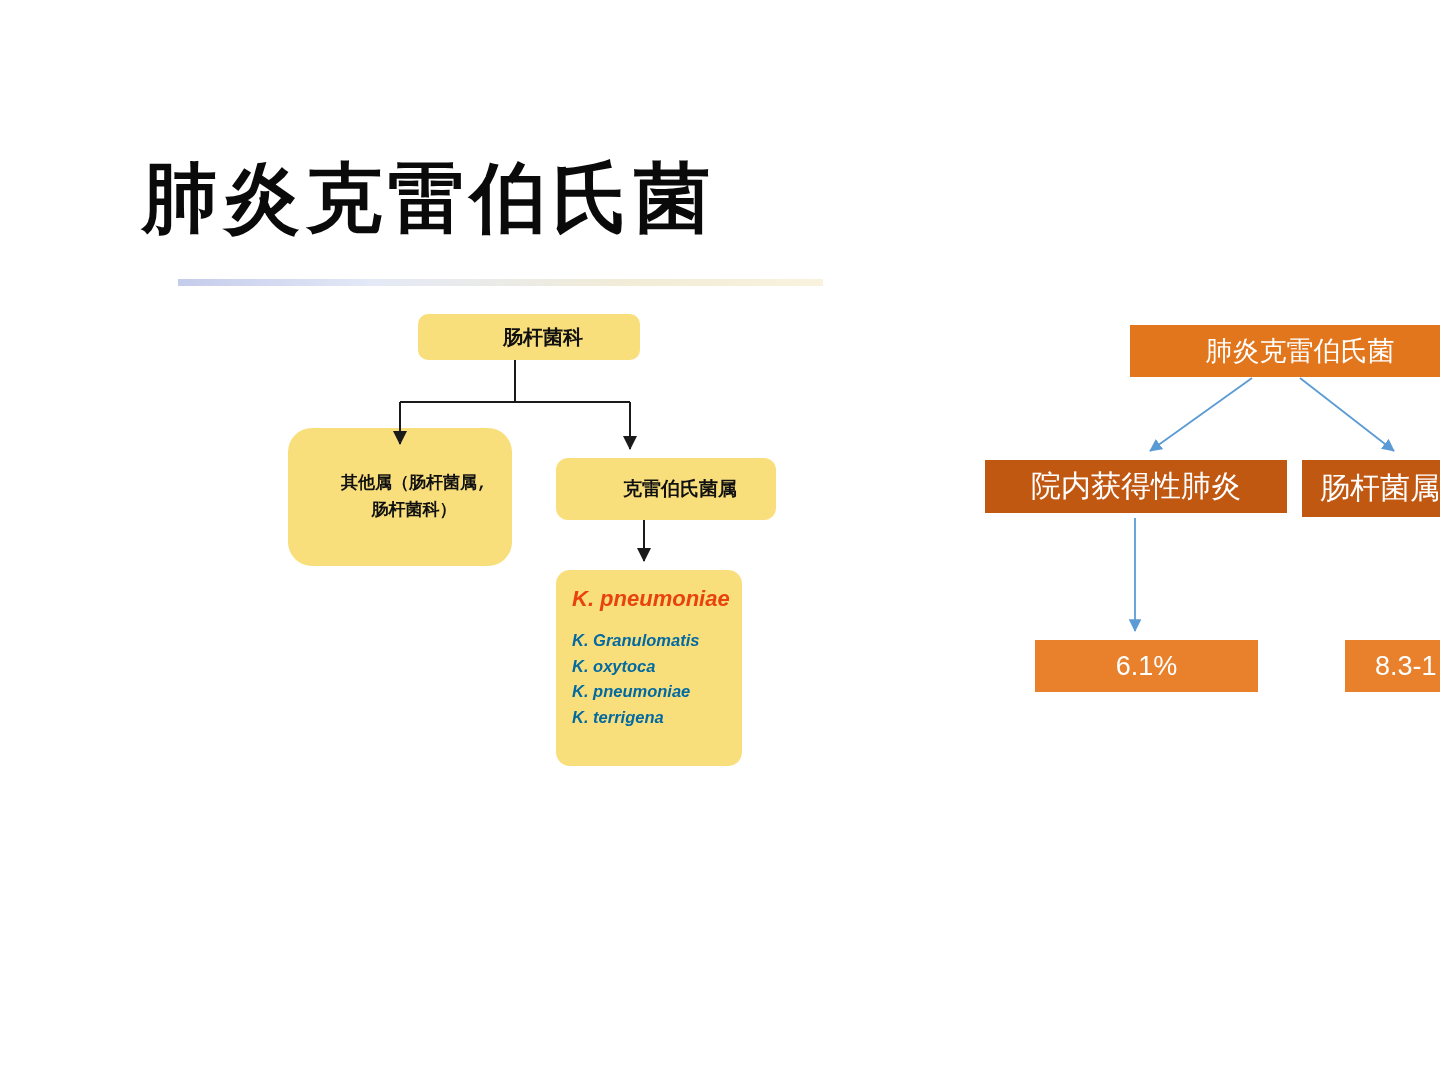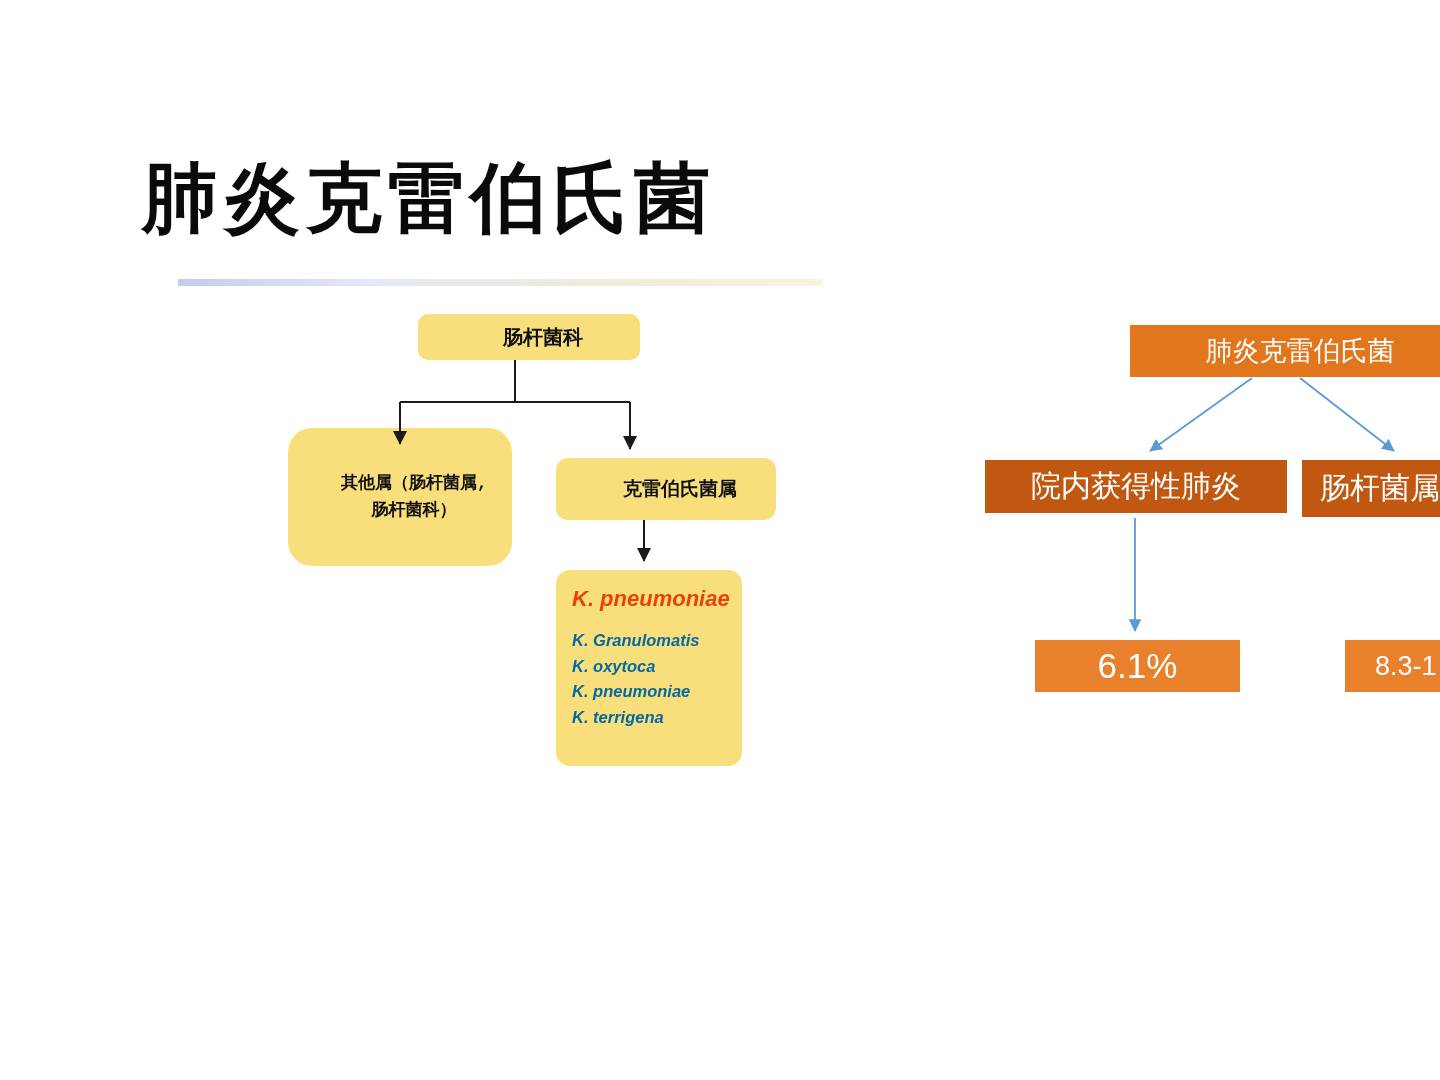--- a/index.html
+++ b/index.html
@@ -53,22 +53,22 @@
   }
   .inc-hap{
     left:985px;top:460px;width:302px;height:53px;background:#C05812;
     font-size:30px;justify-content:center;
   }
   .inc-cap{
     left:1302px;top:460px;width:200px;height:57px;background:#C05812;
     font-size:30px;justify-content:flex-start;padding-left:18px;
   }
   .inc-hap-rate{
-    left:1035px;top:640px;width:205px;height:52px;background:#E8802C;
-    font-size:35px;justify-content:center;
+    left:1035px;top:640px;width:223px;height:52px;background:#E8802C;
+    font-size:27px;justify-content:center;
   }
   .inc-cap-rate{
     left:1345px;top:640px;width:140px;height:52px;background:#E8802C;
     font-size:27px;justify-content:flex-start;padding-left:30px;
   }
   
   .connectors{position:absolute;left:0;top:0;width:1440px;height:1080px;pointer-events:none;}
 </style>
 </head>
 <body>

